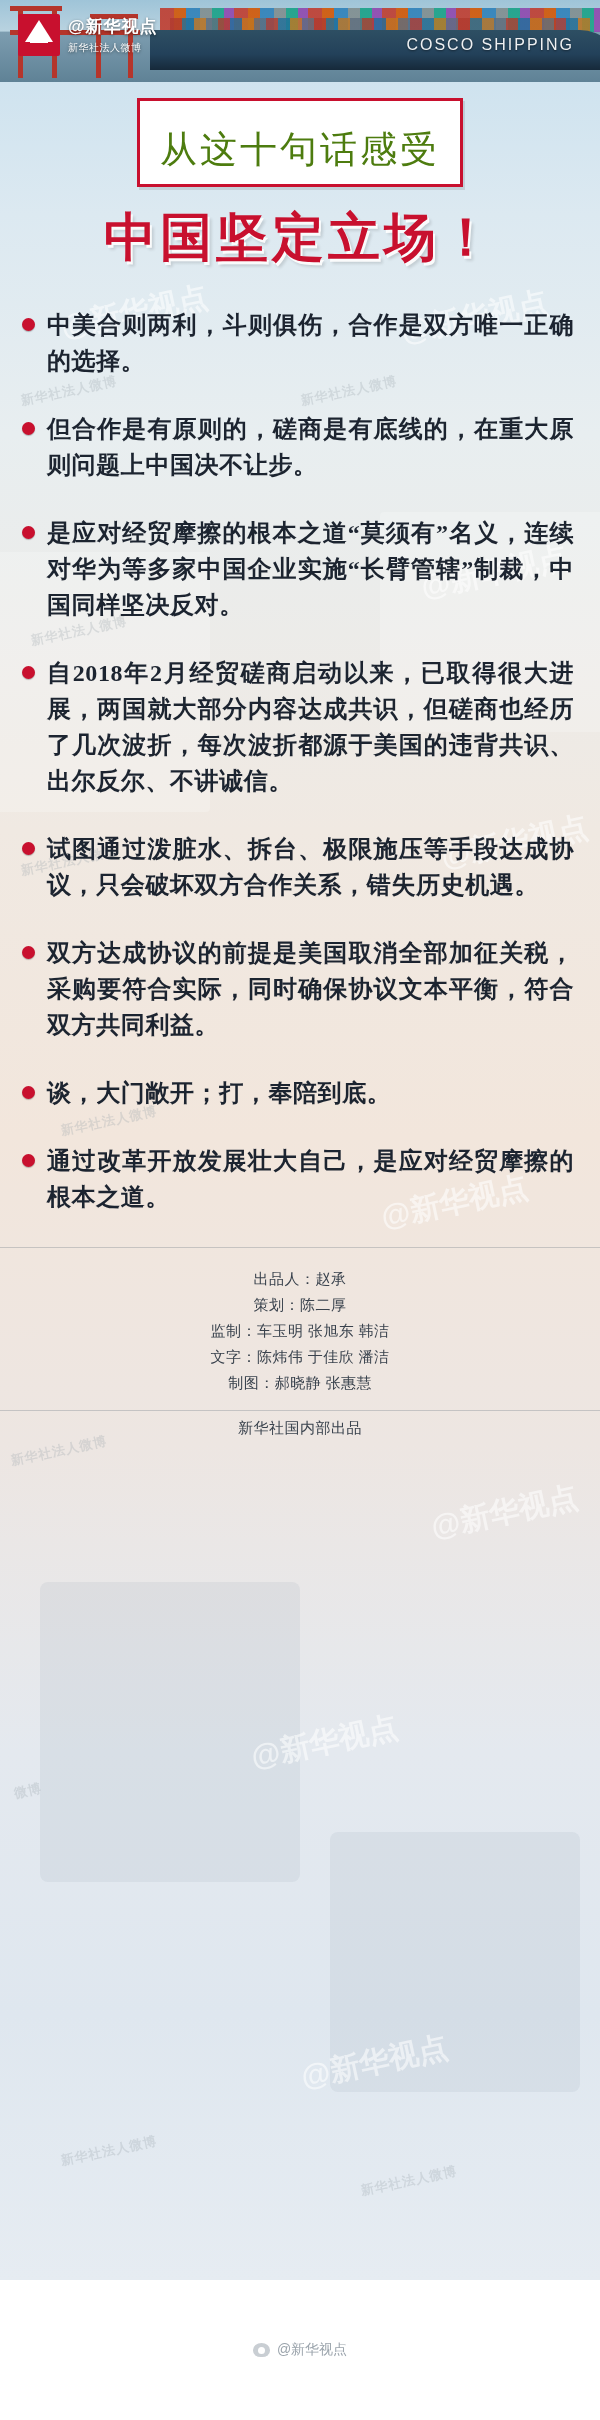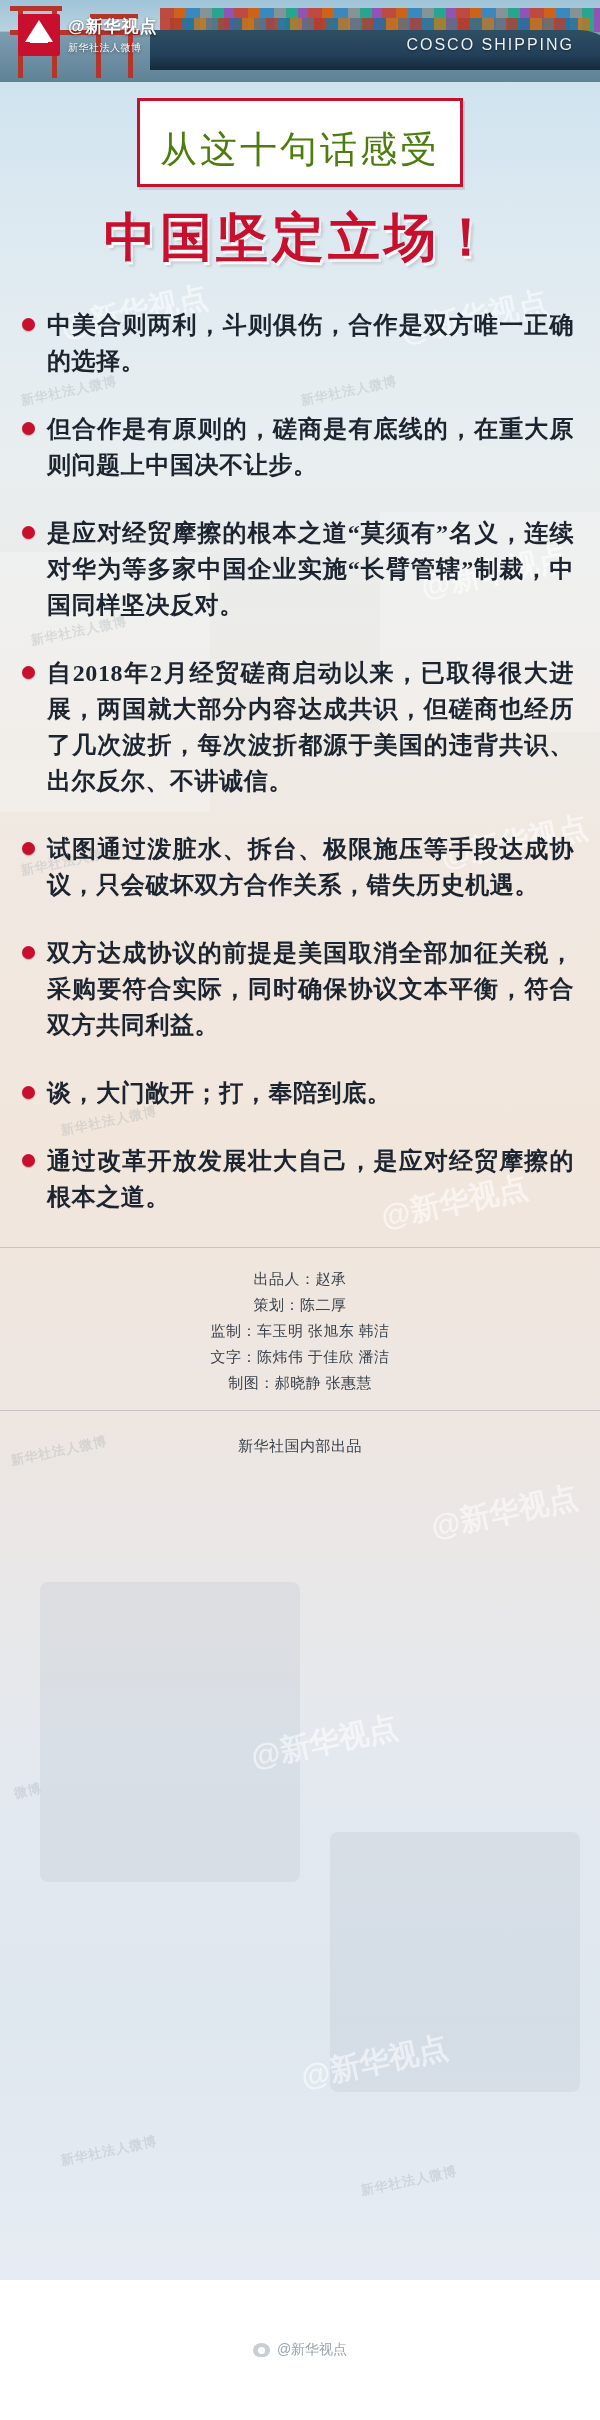--- a/index.html
+++ b/index.html
@@ -232,21 +232,21 @@
     border-top: 1px solid rgba(120,130,140,.35);
   }
   .credit-line {
     color: #39424d;
     font-size: 15px;
     line-height: 26px;
     letter-spacing: .5px;
   }
   .credit-final {
     margin-top: 14px;
-    padding-top: 26px;
+    padding-top: 8px;
     border-top: 1px solid rgba(120,130,140,.35);
     color: #39424d;
     font-size: 15px;
     letter-spacing: .5px;
   }
 
   
   .bottom-bar {
     position: relative;
     width: 600px;

